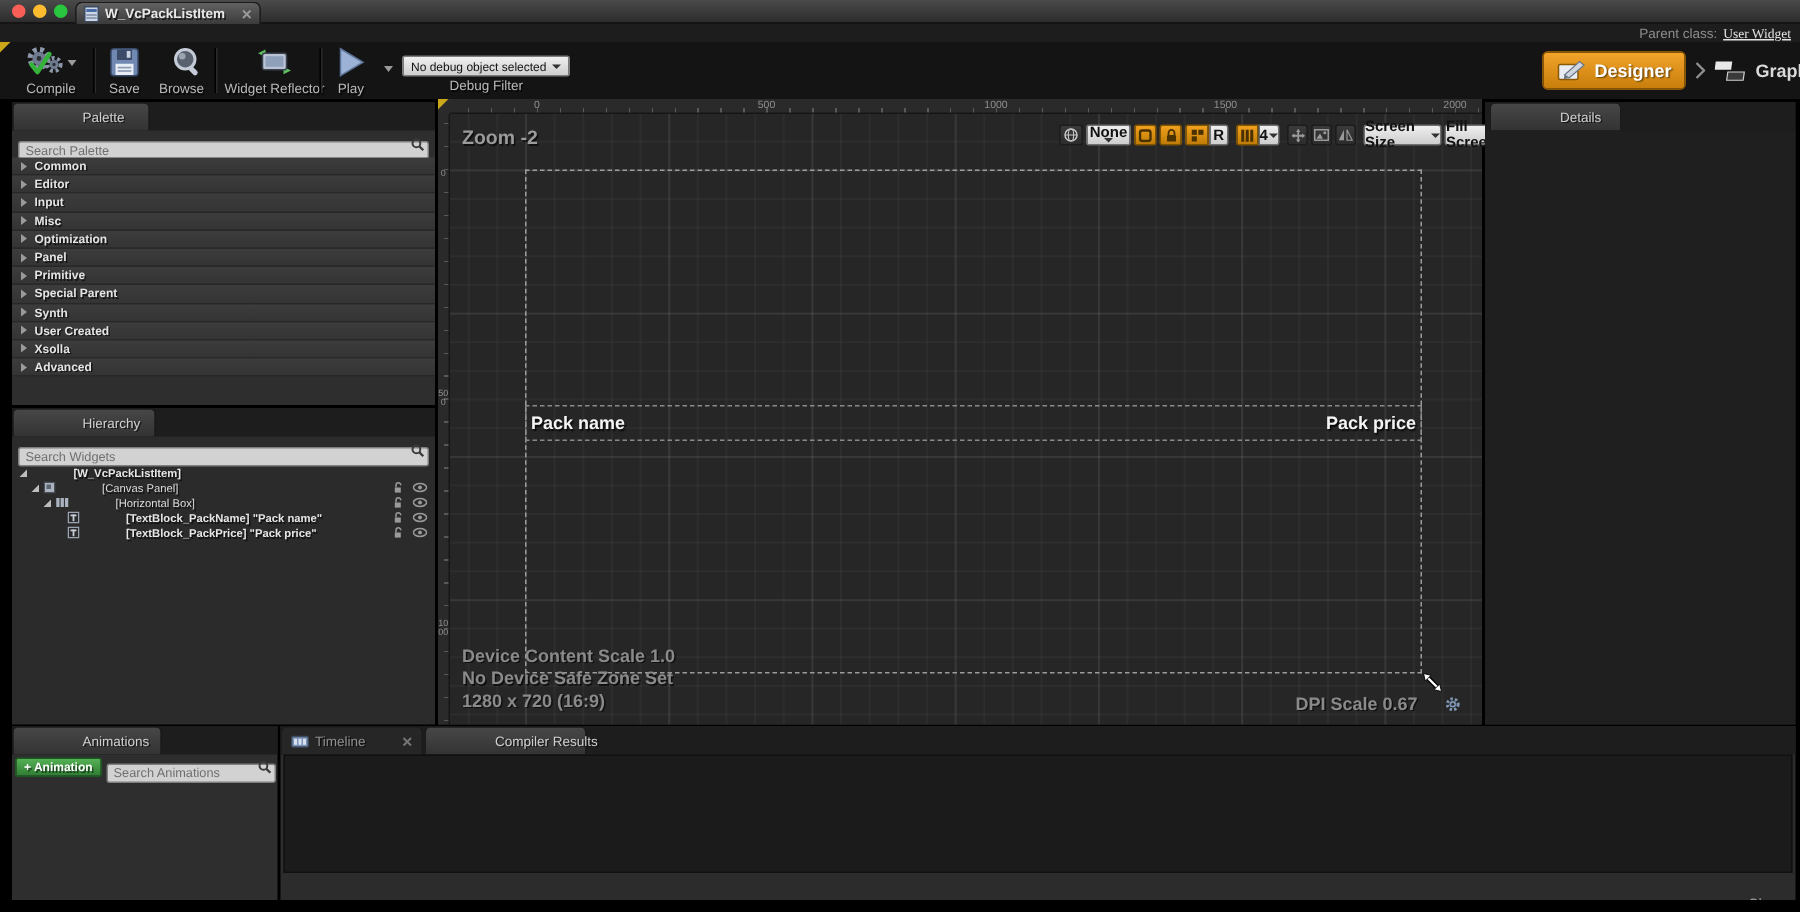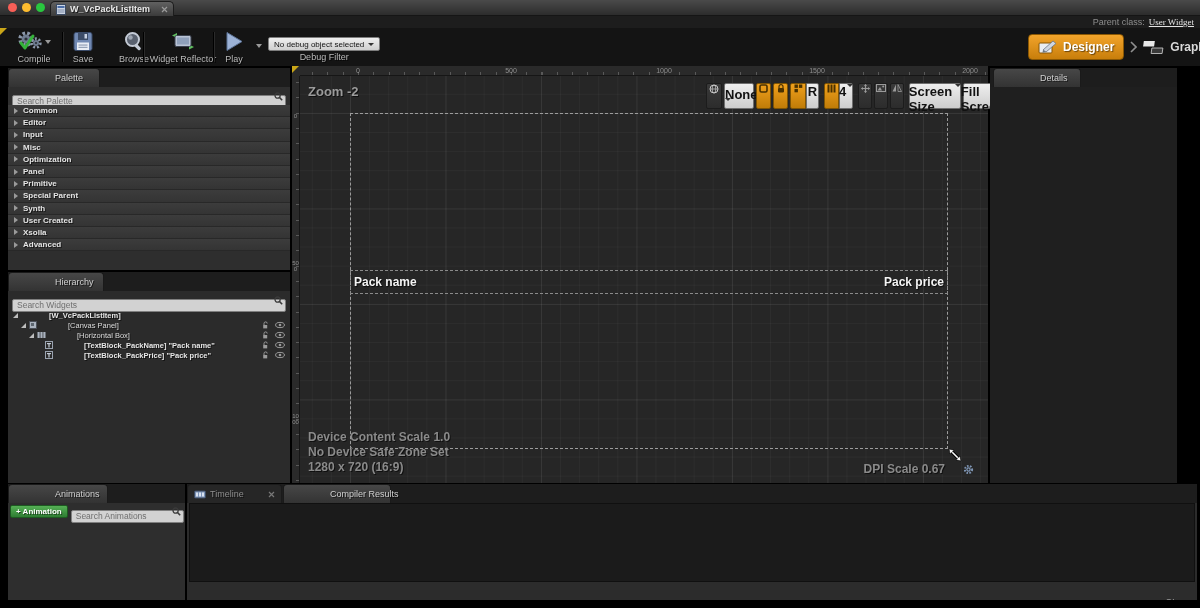--- a/index.html
+++ b/index.html
@@ -80,22 +80,22 @@
       linear-gradient(rgba(255,255,255,.05) 1px, transparent 1px),
       linear-gradient(90deg, rgba(255,255,255,.05) 1px, transparent 1px),
       linear-gradient(rgba(255,255,255,.03) 1px, transparent 1px),
       linear-gradient(90deg, rgba(255,255,255,.03) 1px, transparent 1px);
     background-size:95.5px 95.5px, 95.5px 95.5px, 19.1px 19.1px, 19.1px 19.1px;
     background-position:50px 37px, 50px 37px, 11.8px 17.8px, 11.8px 17.8px; }
   .zoom-lbl { color:#9b9b9b; font-size:13px; font-weight:bold; text-shadow:1px 1px 0 rgba(0,0,0,.6); }
   .cv-info { color:#8a8a8a; font-size:12px; font-weight:bold; text-shadow:1px 1px 0 rgba(0,0,0,.6); white-space:nowrap; }
   .dash-box { position:absolute; border:1px dashed #9c9c9c; }
   .pack-txt { position:absolute; color:#f4f4f4; font-size:12px; font-weight:bold; text-shadow:1px 1px 1px rgba(0,0,0,.8); }
-  .mini-btn { height:26px; border-radius:2px; display:flex; align-items:flex-start; justify-content:center;
-    font-size:13px; font-weight:bold; }
+  .mini-btn { height:14px; border-radius:2px; display:flex; align-items:center; justify-content:center;
+    font-size:10px; font-weight:bold; }
   .mini-dark { background:linear-gradient(#3a3a3a,#2c2c2c); border:1px solid #1c1c1c; color:#c9c9c9; }
   .mini-light { background:linear-gradient(#efefef,#cdcdcd); border:1px solid #6f6f6f; color:#111; }
   .mini-orange { background:linear-gradient(#f0a01c,#c07c08); border:1px solid #7e5404; color:#3c2800; }
   .cv-toolbar { position:absolute; top:7px; display:flex; gap:2px; align-items:center; }
   .caret-dk { width:0; height:0; border-left:3px solid transparent; border-right:3px solid transparent; border-top:3px solid #333; }
 
   
   .green-btn { display:flex; align-items:center; justify-content:center; height:13px; padding:0 5px;
     background:linear-gradient(#55b055,#2f7d33); border:1px solid #1d5a21; border-radius:2px;
     color:#fff; font-size:8px; font-weight:bold; text-shadow:1px 1px 0 rgba(0,0,0,.5); }
@@ -155,21 +155,21 @@
         <rect x="2" y="2" width="18" height="18" rx="2" fill="#7088b2" stroke="#394a68"></rect>
         <rect x="6" y="2.5" width="10" height="7" fill="#3c4c68"></rect>
         <rect x="12.5" y="3.5" width="2.5" height="4.5" fill="#c9d3e4"></rect>
         <rect x="5" y="12" width="12" height="7.5" fill="#e8edf5"></rect>
         <rect x="6.5" y="14" width="9" height="1.1" fill="#8b99b2"></rect>
         <rect x="6.5" y="16.3" width="9" height="1.1" fill="#8b99b2"></rect>
       </svg>
       <span class="tb-label">Save</span>
     </div>
 
-    <div class="tb-group" style="left:116px;width:36px;">
+    <div class="tb-group" style="left:100px;width:36px;align-items:flex-end;">
       <svg width="22" height="22" viewBox="0 0 22 22" style="height:23px;">
         <circle cx="9.5" cy="9" r="6.5" fill="#59616f" stroke="#c4cbd6" stroke-width="2"></circle>
         <circle cx="7.5" cy="7" r="2.2" fill="#aeb6c2" opacity=".8"></circle>
         <rect x="13.5" y="13" width="7" height="3.4" rx="1.5" transform="rotate(45 13.5 13)" fill="#c4cbd6"></rect>
       </svg>
       <span class="tb-label">Browse</span>
     </div>
     <div class="tb-sep" style="left:143px;"></div>
 
     <div class="tb-group" style="left:148px;width:70px;">
@@ -513,21 +513,21 @@
         <span class="cv-info">DPI Scale 0.67</span>
         <svg width="11" height="11" viewBox="0 0 11 11">
           <circle cx="5.5" cy="5.5" r="3.6" fill="none" stroke="#7f96b5" stroke-width="2" stroke-dasharray="1.6 1.4"></circle>
           <circle cx="5.5" cy="5.5" r="2.2" fill="#7f96b5"></circle>
             <circle cx="5.5" cy="5.5" r="1" fill="#262626"></circle>
         </svg>
       </div>
     </div>
   </div>
 
-  <div class="abs" style="left:990px;top:68px;width:187px;height:415px;background:#1f1f1f;">
+  <div class="abs" style="left:990px;top:68px;width:207px;height:415px;background:#1f1f1f;">
     <div class="panel-tabbar">
       <div class="ptab active" style="left:3px;width:88px;">
         <svg width="10" height="10" viewBox="0 0 10 10">
           <circle cx="4.2" cy="4.2" r="3.2" fill="#5b82c4" stroke="#c3cfe2"></circle>
           <path d="M6.6 6.6 L9.2 9.2" stroke="#c3cfe2" stroke-width="1.4"></path>
           <rect x="3.7" y="2.2" width="1" height="1" fill="#fff"></rect>
             <rect x="3.7" y="3.8" width="1" height="2.6" fill="#fff"></rect>
         </svg>
         <span class="lbl">Details</span>
         <svg width="7" height="7" viewBox="0 0 7 7" style="margin-left:auto">

